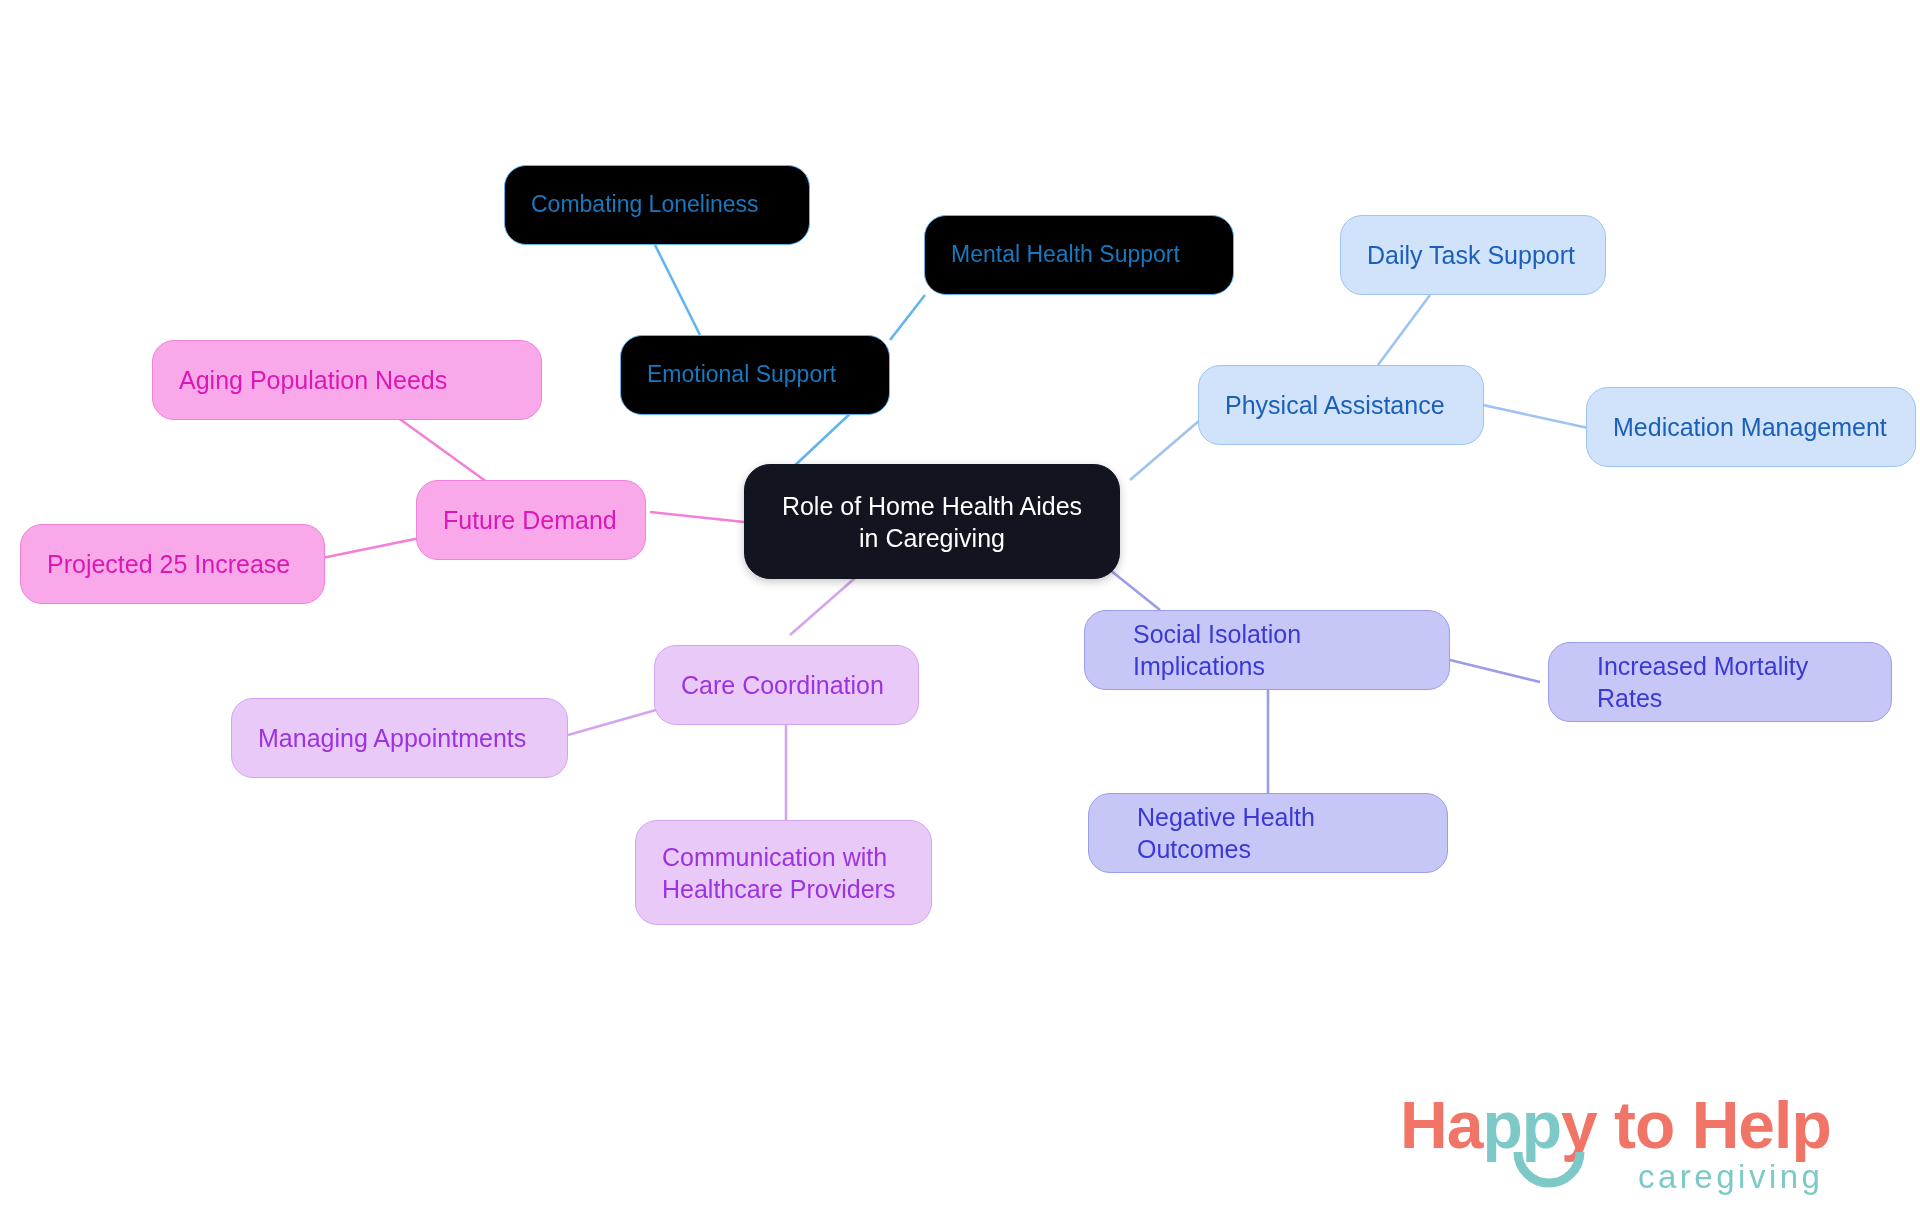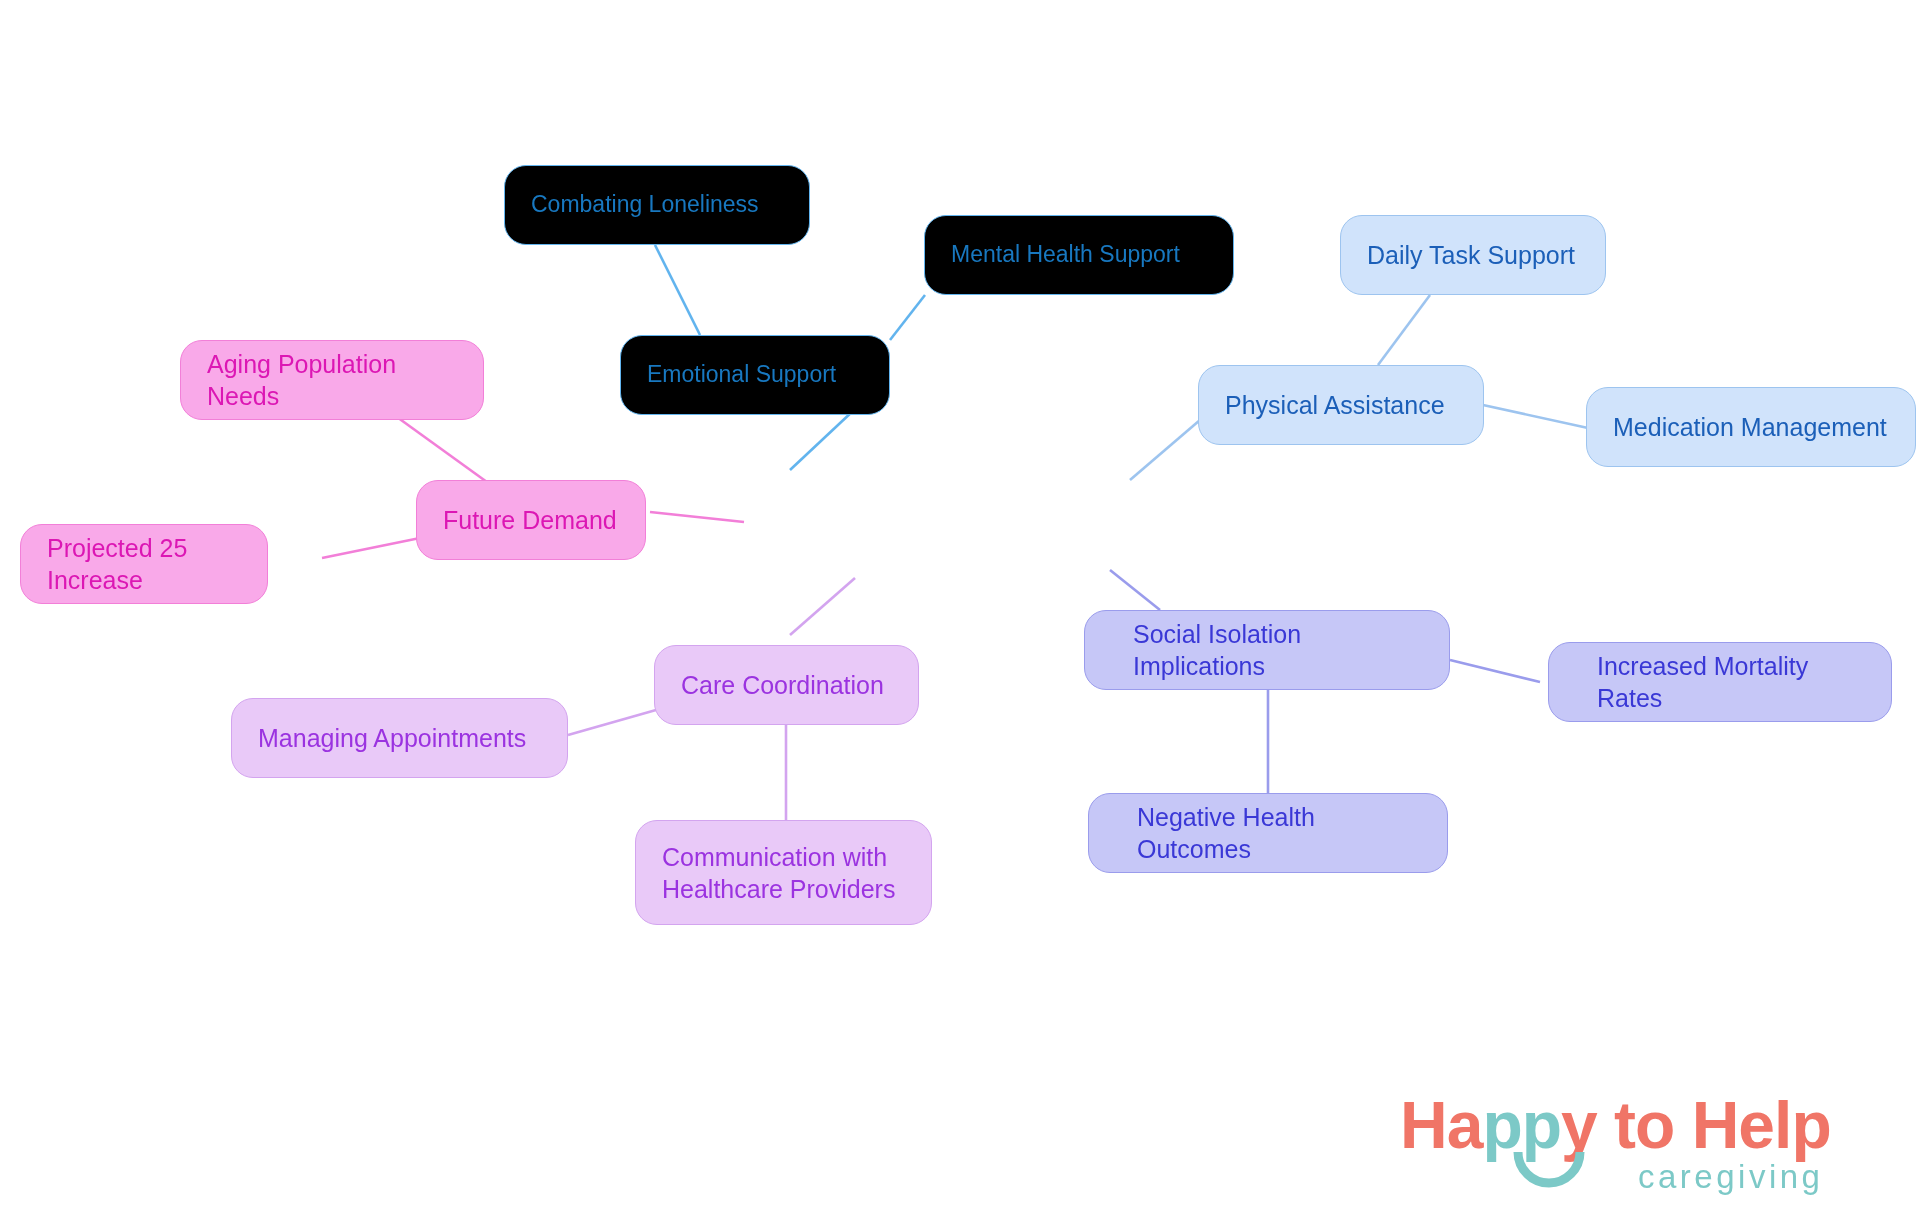--- a/index.html
+++ b/index.html
@@ -167,20 +167,23 @@
 
     <path d="M 786 725 L 786 822" stroke="#d3a4ef" stroke-width="2.6" fill="none"></path>
 
     <path d="M 744 522 L 650 512" stroke="#f27fd8" stroke-width="2.6" fill="none"></path>
 
     <path d="M 498 490 L 390 412" stroke="#f27fd8" stroke-width="2.6" fill="none"></path>
 
     <path d="M 420 538 L 322 558" stroke="#f27fd8" stroke-width="2.6" fill="none"></path>
   </svg>
 
+  <div class="node center" id="node-root" style="left:744px; top:464px; width:376px; height:115px;">
+    <span class="node-label">Role of Home Health Aides in Caregiving</span>
+  </div>
 
   <div class="node c-sky" style="left:620px; top:335px; width:270px; height:80px;">
     <span class="node-label">Emotional Support</span>
   </div>
   <div class="node c-sky" style="left:504px; top:165px; width:306px; height:80px;">
     <span class="node-label">Combating Loneliness</span>
   </div>
   <div class="node c-sky" style="left:924px; top:215px; width:310px; height:80px;">
     <span class="node-label">Mental Health Support</span>
   </div>
@@ -212,24 +215,24 @@
     <span class="node-label">Managing Appointments</span>
   </div>
   <div class="node c-orchid" style="left:635px; top:820px; width:297px; height:105px;">
     <span class="node-label">Communication with
 Healthcare Providers</span>
   </div>
 
   <div class="node c-pink" style="left:416px; top:480px; width:230px; height:80px;">
     <span class="node-label">Future Demand</span>
   </div>
-  <div class="node c-pink" style="left:152px; top:340px; width:304px; height:80px;margin-left:28px;">
+  <div class="node c-pink" style="left:152px; top:340px; width:390px; height:80px;">
     <span class="node-label">Aging Population Needs</span>
   </div>
-  <div class="node c-pink" style="left:20px; top:524px; width:248px; height:80px;">
+  <div class="node c-pink" style="left:20px; top:524px; width:305px; height:80px;">
     <span class="node-label">Projected 25 Increase</span>
   </div>
 
   <div id="logo">
     <div id="logo-wordmark"><span class="lg-coral">Ha</span><span class="lg-teal">pp</span><span class="lg-coral">y to Help</span></div>
     <svg id="logo-smile" viewBox="0 0 74 40">
       <path d="M 6 2 A 31 31 0 0 0 68 2" stroke="#7cc9c7" stroke-width="9" fill="none" stroke-linecap="butt"></path>
     </svg>
     <div id="logo-sub">caregiving</div>
   </div>

